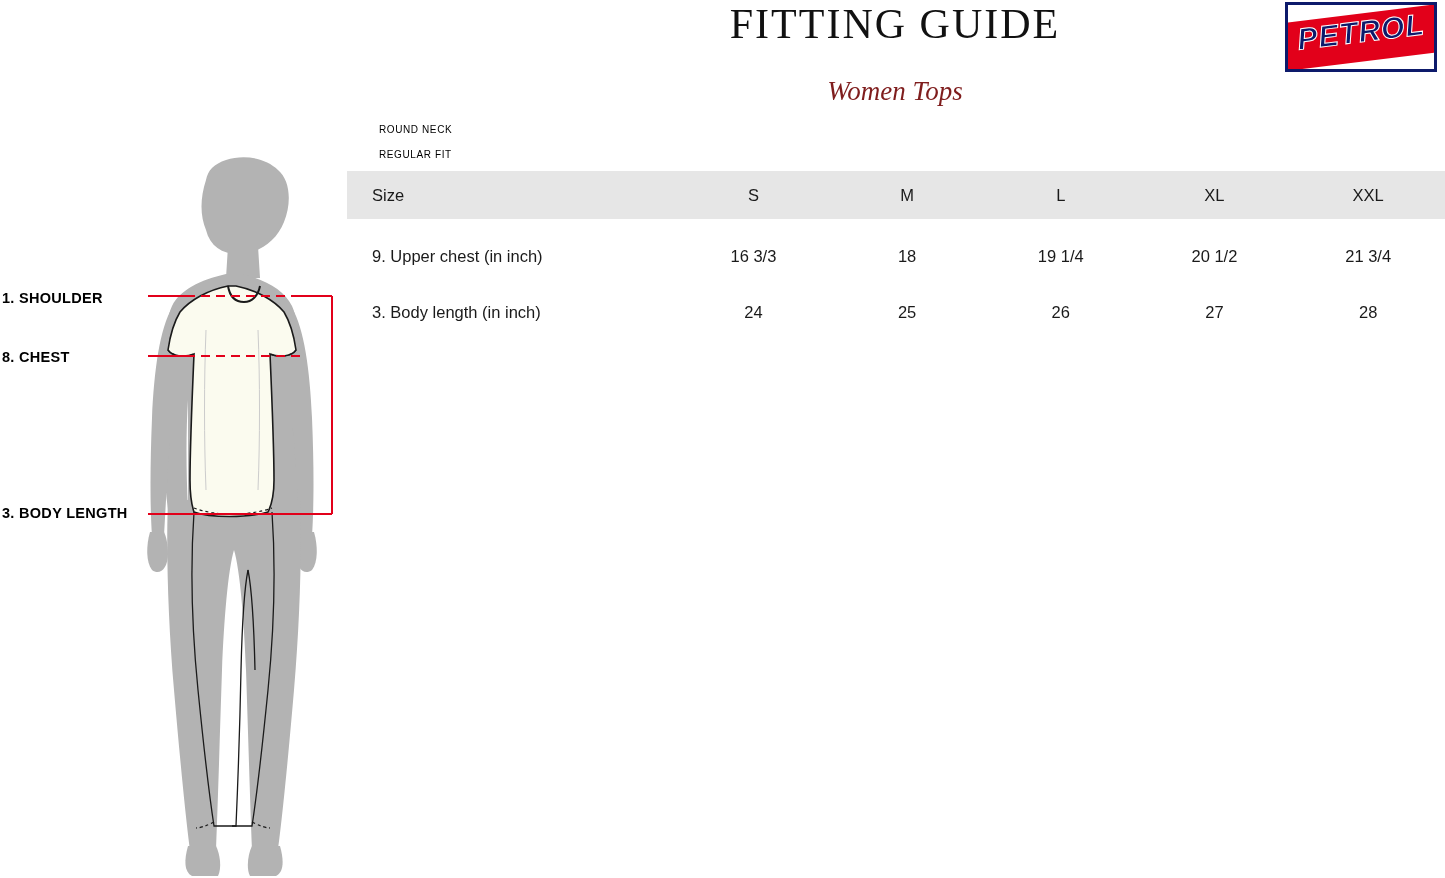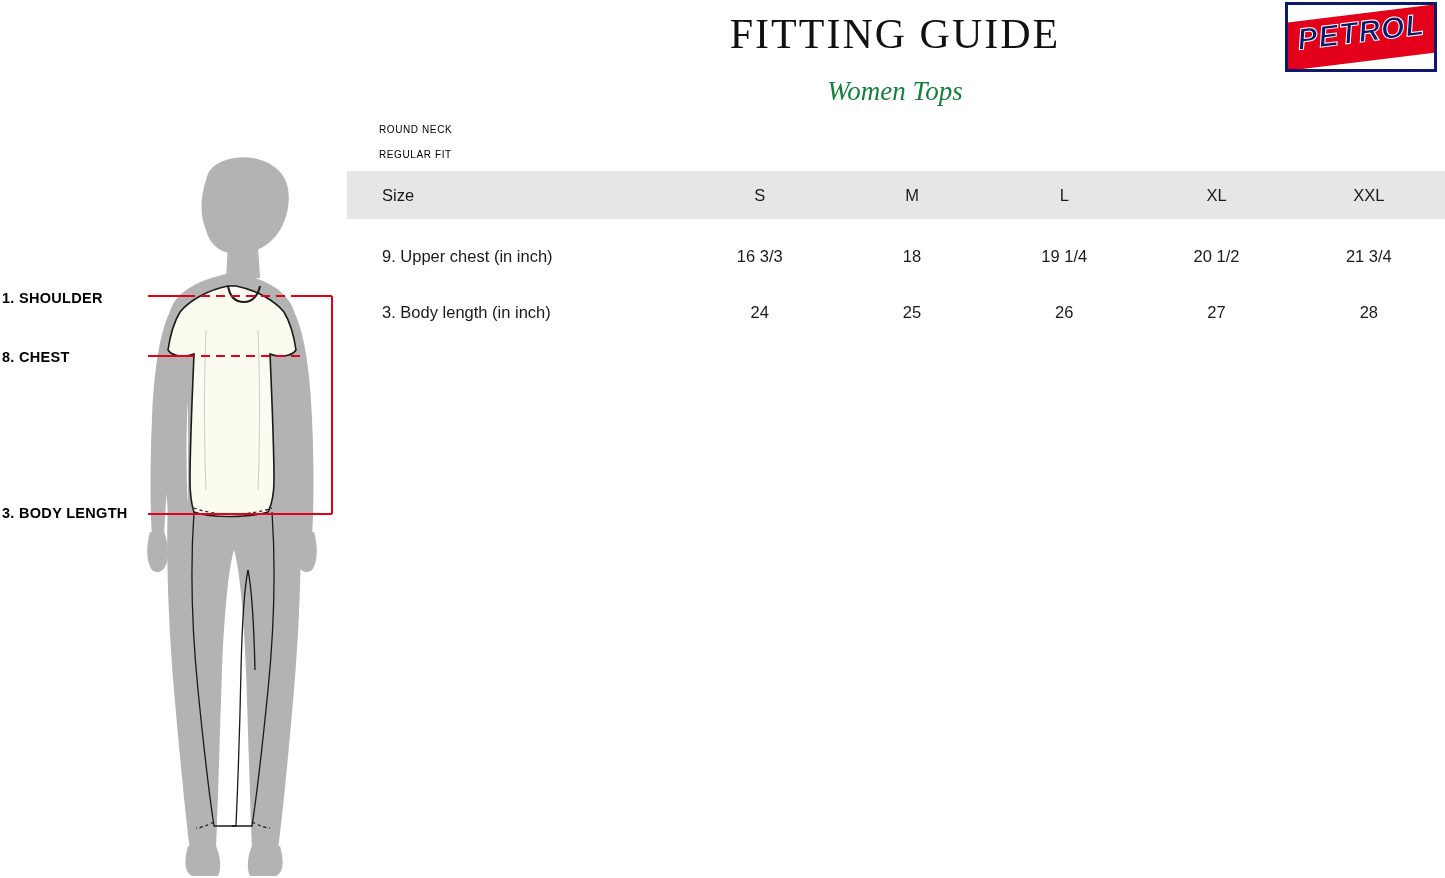--- a/index.html
+++ b/index.html
@@ -12,39 +12,39 @@
     height: 878px;
     position: relative;
     font-family: "Liberation Sans", sans-serif;
     color: #000000;
     overflow: hidden;
   }
 
   
   #title {
     position: absolute;
-    top: 10px;
+    top: 0;
     left: 360px;
     width: 1070px;
     text-align: center;
     font-family: "Liberation Serif", serif;
     font-size: 42px;
     letter-spacing: 2px;
     color: #111;
   }
   #subtitle {
     position: absolute;
     top: 76px;
     left: 360px;
     width: 1070px;
     text-align: center;
     font-family: "Liberation Serif", serif;
     font-style: italic;
     font-size: 27px;
-    color: #15803d;
+    color: #7f1d1d;
   }
 
   
   #logo {
     position: absolute;
     top: 2px;
     left: 1285px;
     width: 152px;
     height: 70px;
     border: 3px solid #0d1a6b;
@@ -99,21 +99,21 @@
   }
   #size-table thead th {
     background: #e6e6e6;
     font-weight: normal;
     height: 46px;
     color: #1a1a1a;
     font-size: 16.5px;
   }
   #size-table th.col-label, #size-table td.col-label {
     text-align: left;
-    padding-left: 35px;
+    padding-left: 25px;
     width: 300px;
   }
   #size-table th.col-size, #size-table td.col-size {
     text-align: center;
     width: 150px;
   }
   #size-table tbody td {
     height: 54px;
     color: #1a1a1a;
   }

